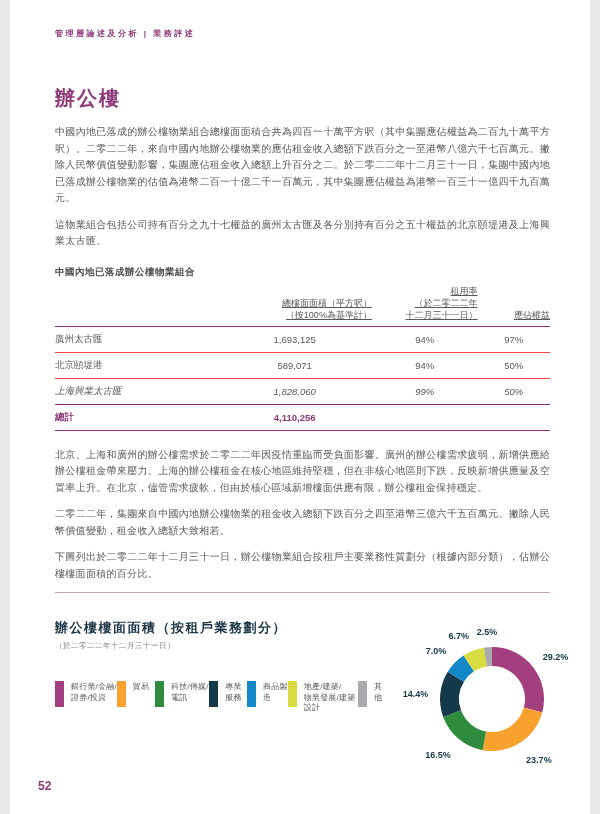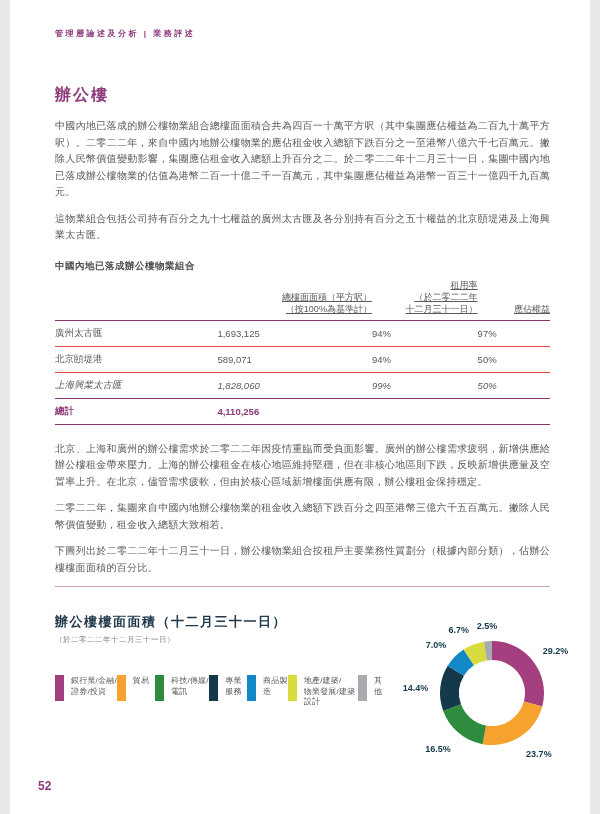--- a/index.html
+++ b/index.html
@@ -11,21 +11,21 @@
     color:#58595B;
     overflow:hidden;
     margin:0 auto;
   }
   .content{padding:28px 40px 0 45px;}
   .crumb{
     font-size:8px;letter-spacing:2.5px;color:#8E3A7B;font-weight:bold;
   }
   h1.doc-title{
     margin:46px 0 12px 0;
-    font-size:16px;letter-spacing:2px;
+    font-size:20px;letter-spacing:2px;
     color:#8E3A7B;font-weight:bold;
   }
   p.body-text{
     margin:0 0 10px 0;
     font-size:10px;line-height:16.5px;letter-spacing:0.3px;
     text-align:justify;
   }
   .table-title{
     margin:16px 0 6px 0;
     font-size:9.5px;font-weight:bold;letter-spacing:0.5px;color:#4D4E50;
@@ -37,21 +37,21 @@
     font-weight:normal;font-size:9px;line-height:12px;
     vertical-align:bottom;text-align:right;
     padding:0 0 5px 0;white-space:pre-line;
     border-bottom:1px solid #8A3272;
     text-decoration:underline;
   }
   table.portfolio th.first{text-align:left;}
   table.portfolio td{
     padding:6px 0;border-bottom:1px solid #ef4444;
   }
-  table.portfolio td.num{text-align:left;}
+  table.portfolio td.num{text-align:center;}
   table.portfolio tbody tr:last-child td{border-bottom:1px solid #8A3272;font-style:italic;}
   table.portfolio tfoot td{
     color:#8E3A7B;font-weight:bold;
     border-bottom:1.6px solid #8A3272;
   }
   .gap-lg{height:16px;}
   .divider{
     border:none;border-top:1px solid #C79FB6;
     margin:10px 0 0 0;
   }
@@ -156,21 +156,21 @@
 
     <div class="gap-lg"></div>
 
     <p class="body-text prewrap">北京、上海和廣州的辦公樓需求於二零二二年因疫情重臨而受負面影響。廣州的辦公樓需求疲弱，新增供應給辦公樓租金帶來壓力。上海的辦公樓租金在核心地區維持堅穩，但在非核心地區則下跌，反映新增供應量及空置率上升。在北京，儘管需求疲軟，但由於核心區域新增樓面供應有限，辦公樓租金保持穩定。</p>
     <p class="body-text prewrap">二零二二年，集團來自中國內地辦公樓物業的租金收入總額下跌百分之四至港幣三億六千五百萬元。撇除人民幣價值變動，租金收入總額大致相若。</p>
     <p class="body-text prewrap">下圖列出於二零二二年十二月三十一日，辦公樓物業組合按租戶主要業務性質劃分（根據內部分類），佔辦公樓樓面面積的百分比。</p>
 
     <hr class="divider">
 
     <div class="chart-section">
-      <div class="chart-title prewrap">辦公樓樓面面積（十二月三十一日）</div>
+      <div class="chart-title prewrap">辦公樓樓面面積（按租戶業務劃分）</div>
       <div class="chart-subtitle prewrap">（於二零二二年十二月三十一日）</div>
 
       <div class="legend">
         <div class="legend-col c1">
           <div class="legend-item">
             <span class="swatch" style="background-color: rgb(164, 63, 127);"></span>
             <span class="legend-label prewrap">銀行業/金融/
 證券/投資</span>
           </div>
           <div class="legend-item">

